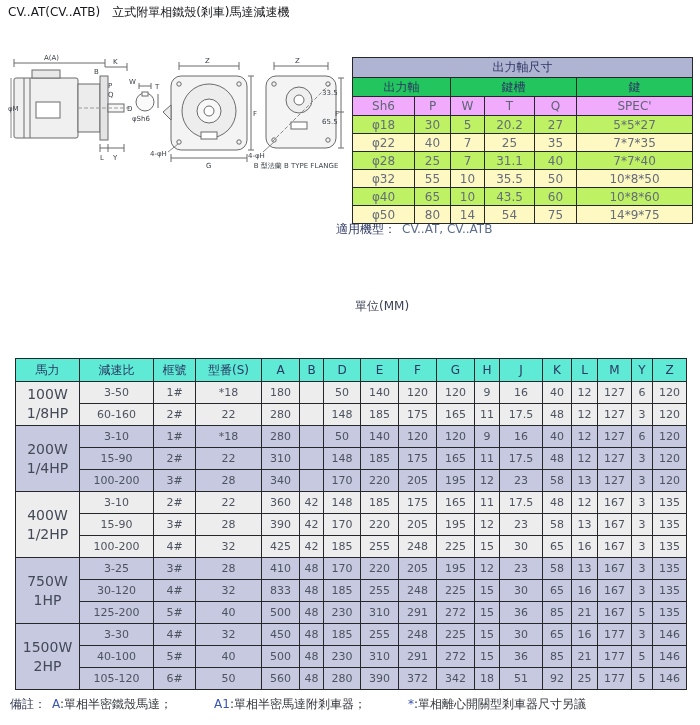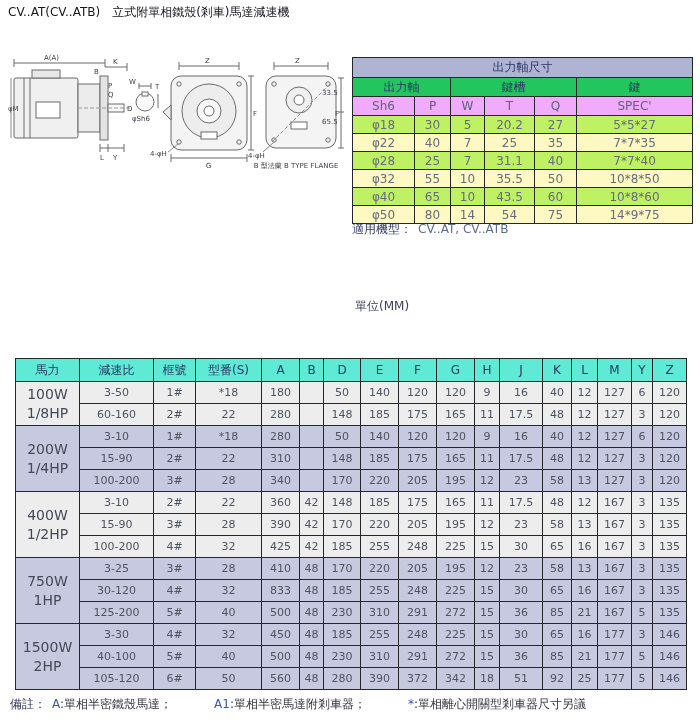--- a/index.html
+++ b/index.html
@@ -19,21 +19,21 @@
   #shaft-table{left:352px;top:57px;}
   .shaft{width:340px;}
   .shaft th,.shaft td{border:1px solid #26272b;}
   .shaft .tt{background:#b0b4d3;color:#2c3763;font-size:12px;height:19px;font-weight:400;}
   .shaft .gh{background:#22c55e;color:#2c3763;font-size:12px;height:18px;font-weight:400;}
   .shaft .ch{background:#f0abfc;color:#5e6474;font-size:12px;height:18px;font-weight:400;}
   .shaft td{font-size:12px;color:#666c79;height:17px;}
   .shaft tr.band td{background:#bef264;}
   .shaft tr.light td{background:#fef9c3;}
   
-  #applicable{left:352px;top:221px;font-size:12px;white-space:nowrap;}
+  #applicable{left:336px;top:221px;font-size:12px;white-space:nowrap;}
   #applicable .lbl{color:#2c3763;}
   #applicable .val{color:#5b6c8e;margin-left:6px;}
   #unit-label{left:355px;top:298px;font-size:12px;color:#3a3f55;}
   
   #main-table{left:15px;top:358px;}
   .main{width:671px;}
   .main th{background:#5eead4;color:#2c3763;font-size:12px;height:22px;font-weight:400;border:1px solid #26272b;}
   .main td{font-size:11px;color:#4d535f;height:21px;border:1px solid #26272b;}
   .main tr.band td{background:#c6c9e0;}
   .main tr.light td{background:#ededee;}

